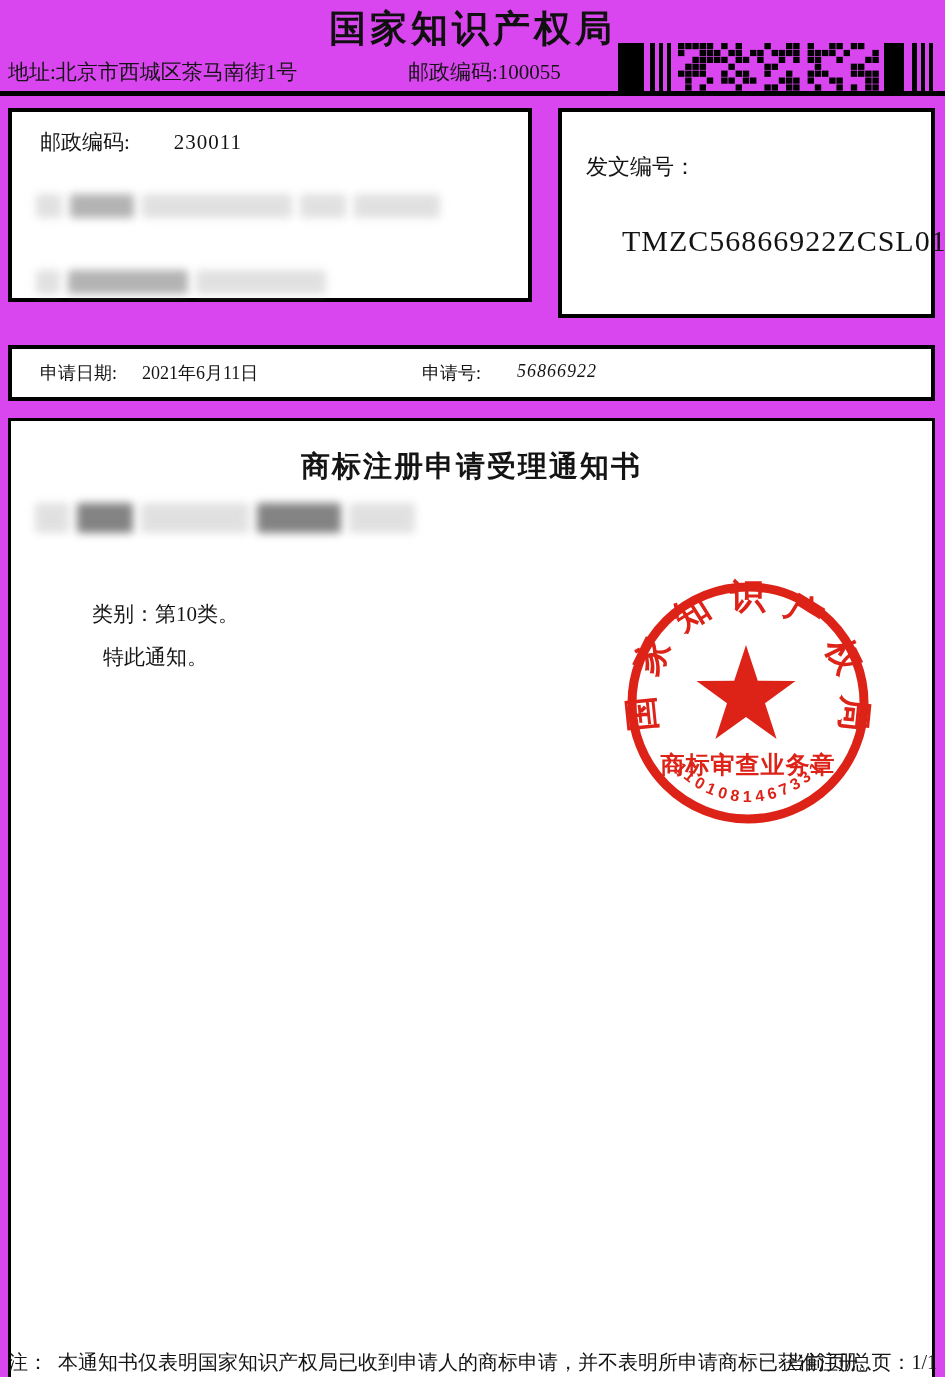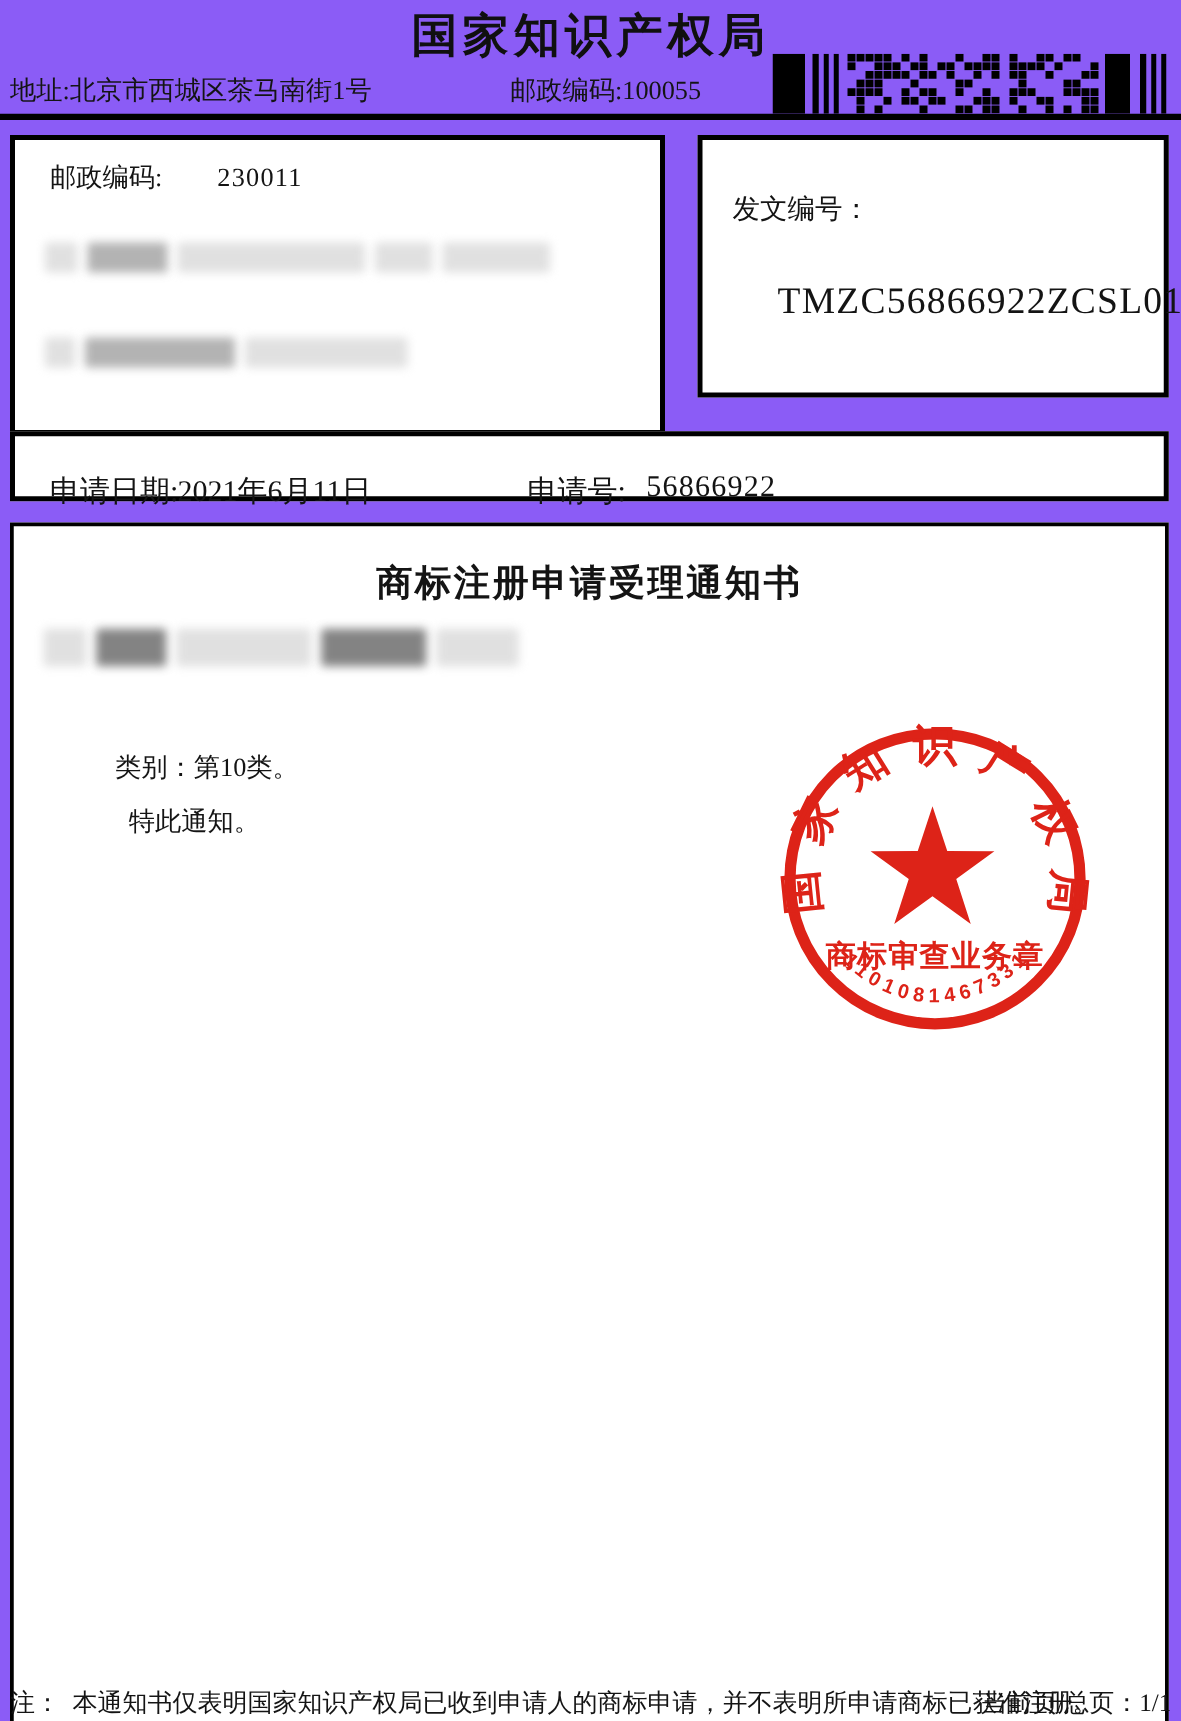--- a/index.html
+++ b/index.html
@@ -1,53 +1,53 @@
 <!DOCTYPE html>
 <html><head>
 <meta charset="utf-8">
 <style>
   :root { --seal-red: #dd2318; --ink: #141414; }
   * { box-sizing: border-box; }
   body { margin: 0; background: #ffffff; }
   .page {
     position: relative; width: 945px; height: 1377px; margin: 0 auto;
-    background: #8b5cf6; color: var(--ink);
+    background: #d946ef; color: var(--ink);
     font-family: "Liberation Serif", "DejaVu Serif", serif;
     overflow: hidden;
   }
   .doc-title {
     position: absolute; top: 4px; left: 0; width: 945px; text-align: center;
     font-size: 37px; font-weight: 700; letter-spacing: 4px; color: #101010;
   }
   .hdr-address { position: absolute; left: 8px; top: 58px; font-size: 21px; }
   .hdr-postcode { position: absolute; left: 408px; top: 58px; font-size: 21px; }
   .barcode { position: absolute; left: 618px; top: 43px; width: 318px; height: 48px; }
   .header-rule { position: absolute; left: 0; top: 91px; width: 945px; height: 5px; background: #000; }
 
   .box { position: absolute; border: 4px solid #000; background: #fff; }
-  .sender-box { left: 8px; top: 108px; width: 524px; height: 240px; }
+  .sender-box { left: 8px; top: 108px; width: 524px; height: 194px; }
   .postcode-line { position: absolute; left: 28px; top: 16px; font-size: 21px; }
   .postcode-line .val { margin-left: 44px; letter-spacing: 1px; }
 
   .redact { position: absolute; display: flex; align-items: center; gap: 8px; }
   .blob { display: inline-block; height: 24px; border-radius: 2px; filter: blur(4px); }
   .b-light { background: #c8c8c8; opacity: .55; }
   .b-mid   { background: #9a9a9a; opacity: .75; }
   .b-dark  { background: #6e6e6e; opacity: .85; }
 
   .docnum-box { left: 558px; top: 108px; width: 377px; height: 210px; }
   .docnum-label { position: absolute; left: 24px; top: 40px; font-size: 22px; }
   .docnum-value { position: absolute; left: 60px; top: 112px; font-size: 30px; letter-spacing: 1px; }
 
   .app-bar { left: 8px; top: 345px; width: 927px; height: 56px; }
-  .app-bar span { position: absolute; top: 28px; font-size: 24px; white-space: nowrap; }
+  .app-bar span { position: absolute; top: 12px; font-size: 18px; white-space: nowrap; }
   .app-date-label { left: 28px; }
   .app-date-value { left: 130px; }
   .app-num-label { left: 410px; }
-  .app-num-value { left: 505px; letter-spacing: 1px; }
+  .app-num-value { left: 505px; letter-spacing: 1px; font-style: italic; }
 
   .notice-box { left: 8px; top: 418px; width: 927px; height: 1084px; border-width: 3px; }
   .notice-title {
     position: absolute; top: 26px; left: 0; width: 100%; text-align: center;
     font-size: 29px; letter-spacing: 2px; font-weight: 600;
   }
   .recipient-redact { left: 24px; top: 82px; }
   .recipient-redact .blob { height: 30px; }
   .notice-body { position: absolute; left: 81px; top: 136px; width: 810px; font-size: 21px; line-height: 1.35; }
   .notice-category { position: absolute; left: 81px; top: 179px; font-size: 21px; text-align: center; }

